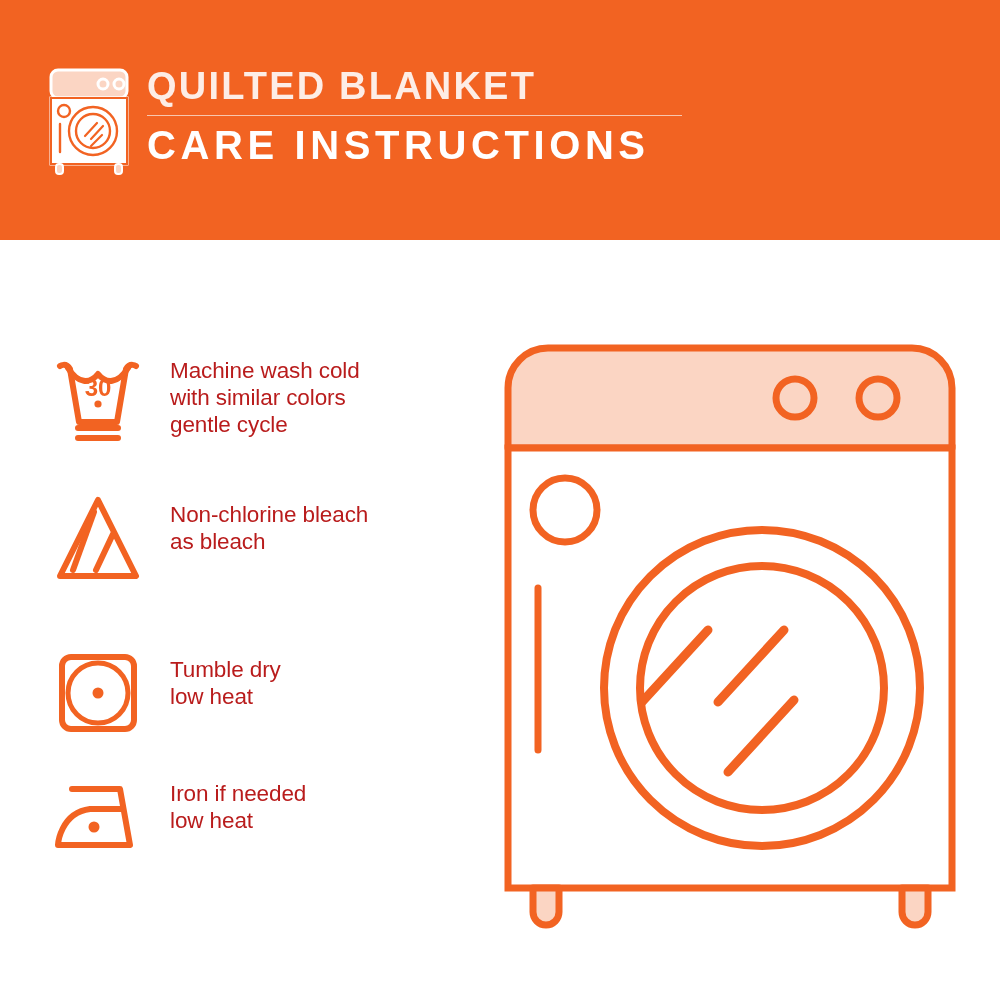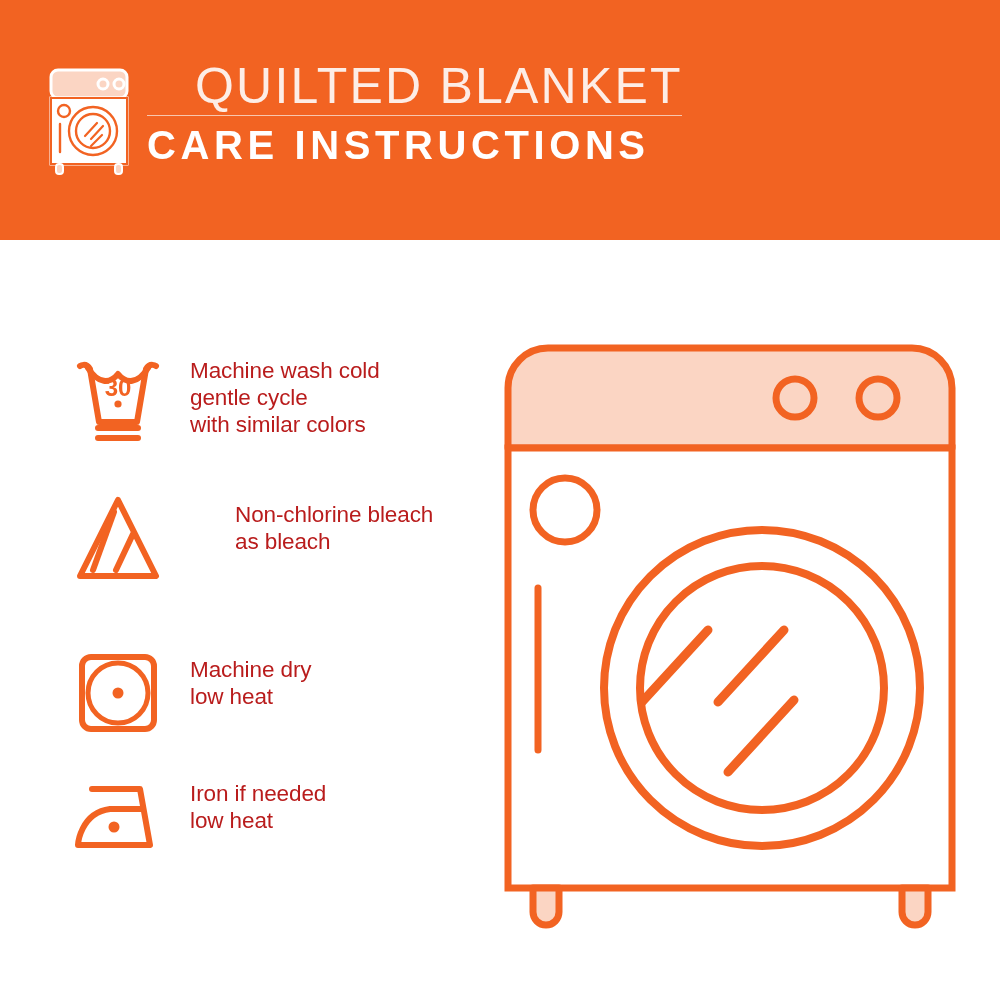--- a/index.html
+++ b/index.html
@@ -37,27 +37,26 @@
     height: 112px;
     flex: 0 0 auto;
     margin-top: 4px;
   }
   #header-text {
     margin-left: 14px;
     padding-top: 2px;
   }
   #title-line1 {
     color: #FDEDE6;
-    font-size: 50px;
+    font-size: 38px;
     letter-spacing: 2.2px;
-    font-weight: 400;
+    font-weight: 700;
     line-height: 44px;
     white-space: nowrap;
     font-family: "Liberation Sans", sans-serif;
-    margin-left: 48px;
   }
   #title-divider {
     height: 1px;
     background: #F8C6AE;
     margin: 7px 0 6px 0;
     width: 535px;
   }
   #title-line2 {
     color: #FFFFFF;
     font-size: 40px;
@@ -68,21 +67,20 @@
     font-family: "Liberation Sans", sans-serif;
   }
 
   
   #care-list {
     position: absolute;
     left: 0;
     top: 240px;
     width: 470px;
     height: 760px;
-    margin-left: 20px;
   }
   .care-row {
     position: absolute;
     left: 48px;
     display: flex;
     align-items: flex-start;
     width: 420px;
   }
   .care-icon {
     width: 100px;
@@ -95,21 +93,21 @@
     font-size: 22.5px;
     line-height: 27px;
     font-weight: 500;
     letter-spacing: -0.1px;
     padding-top: 13px;
     font-family: "Liberation Sans", sans-serif;
   }
   .care-text div { white-space: nowrap; }
 
   #care-row-0 { top: 104px; }
-  #care-row-1 { top: 248px; gap: 45px; }
+  #care-row-1 { top: 248px; }
   #care-row-2 { top: 403px; }
   #care-row-3 { top: 527px; }
 
   
   #machine-illustration {
     position: absolute;
     left: 490px;
     top: 330px;
     width: 480px;
     height: 610px;
@@ -153,22 +151,22 @@
     <svg class="care-icon" viewBox="0 0 100 100">
       <path d="M12 22 C 12 22, 18 18, 22 25 L 31 78 L 69 78 L 78 25 C 82 18, 88 22, 88 22" fill="none" stroke="#F26322" stroke-width="6" stroke-linecap="round" stroke-linejoin="round"></path>
       <path d="M20 24 C 30 40, 42 40, 50 30 C 58 40, 70 40, 80 24" fill="none" stroke="#F26322" stroke-width="6" stroke-linecap="round" stroke-linejoin="round"></path>
       <text x="50" y="52" text-anchor="middle" fill="#F26322" font-family="Liberation Sans, sans-serif" font-size="24" font-weight="bold">30</text>
       <circle cx="50" cy="60" r="3.6" fill="#F26322"></circle>
       <line x1="30" y1="84" x2="70" y2="84" stroke="#F26322" stroke-width="6" stroke-linecap="round"></line>
       <line x1="30" y1="94" x2="70" y2="94" stroke="#F26322" stroke-width="6" stroke-linecap="round"></line>
     </svg>
     <div class="care-text">
       <div>Machine wash cold</div>
+      <div>with similar colors</div>
       <div>gentle cycle</div>
-      <div>with similar colors</div>
     </div>
   </div>
 
   <div class="care-row" id="care-row-1">
     <svg class="care-icon" viewBox="0 0 100 100">
       <path d="M50 12 L 88 88 L 12 88 Z" fill="none" stroke="#F26322" stroke-width="6" stroke-linejoin="round"></path>
       <line x1="46" y1="24" x2="25" y2="82" stroke="#F26322" stroke-width="6" stroke-linecap="round"></line>
       <line x1="65" y1="46" x2="48" y2="82" stroke="#F26322" stroke-width="6" stroke-linecap="round"></line>
     </svg>
     <div class="care-text">
@@ -177,21 +175,21 @@
     </div>
   </div>
 
   <div class="care-row" id="care-row-2">
     <svg class="care-icon" viewBox="0 0 100 100">
       <rect x="14" y="14" width="72" height="72" rx="9" ry="9" fill="none" stroke="#F26322" stroke-width="6"></rect>
       <circle cx="50" cy="50" r="30" fill="none" stroke="#F26322" stroke-width="5"></circle>
       <circle cx="50" cy="50" r="5.5" fill="#F26322"></circle>
     </svg>
     <div class="care-text">
-      <div>Machine dry</div>
+      <div>Tumble dry</div>
       <div>low heat</div>
     </div>
   </div>
 
   <div class="care-row" id="care-row-3">
     <svg class="care-icon" viewBox="0 0 100 100">
       <path d="M24 22 L 72 22 L 82 78 L 10 78 C 10 78, 12 46, 42 42 L 72 42" fill="none" stroke="#F26322" stroke-width="6" stroke-linecap="round" stroke-linejoin="round"></path>
       <circle cx="46" cy="60" r="5.5" fill="#F26322"></circle>
     </svg>
     <div class="care-text">

